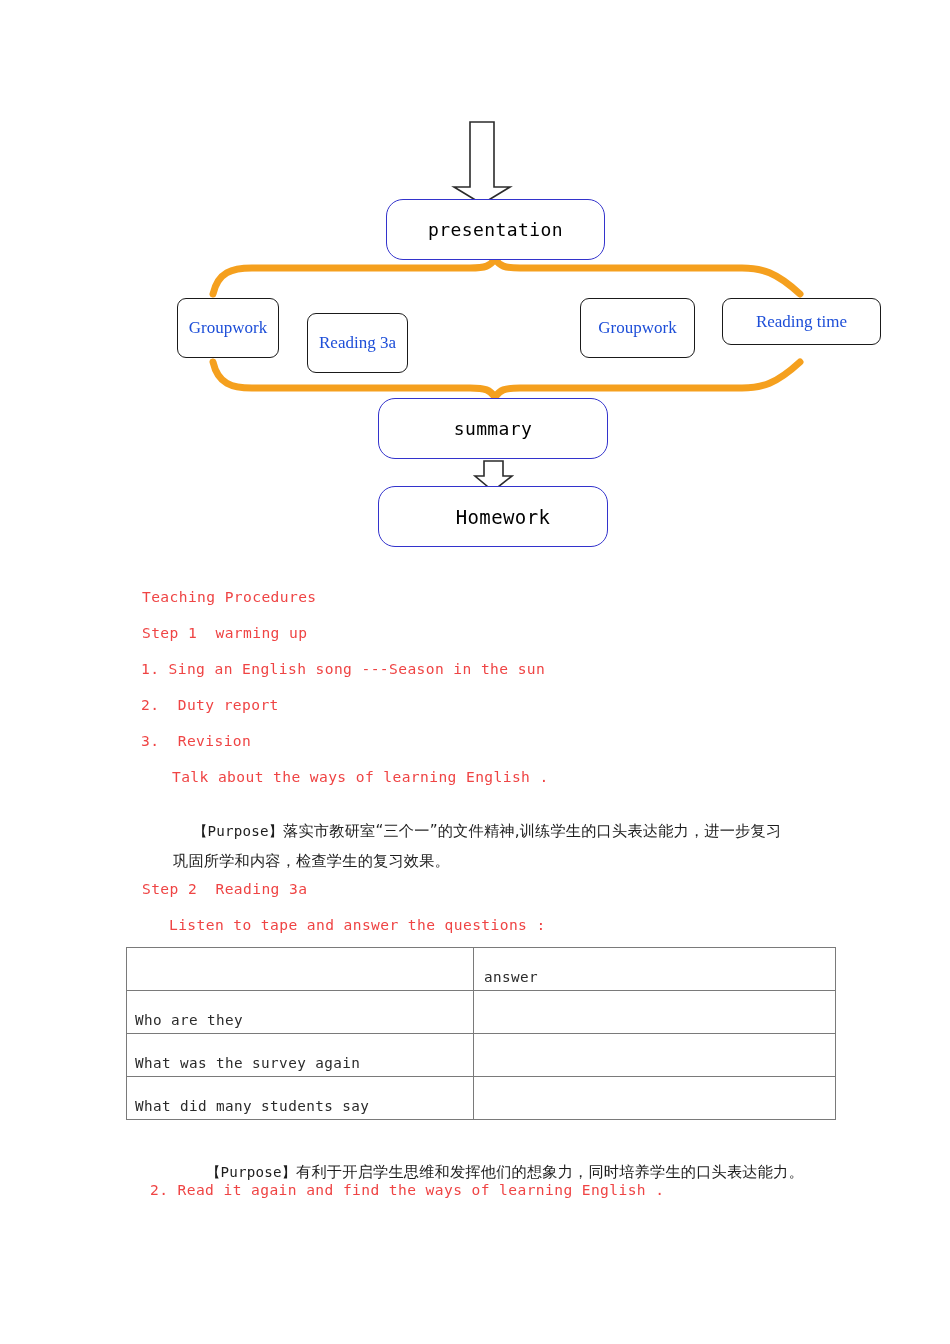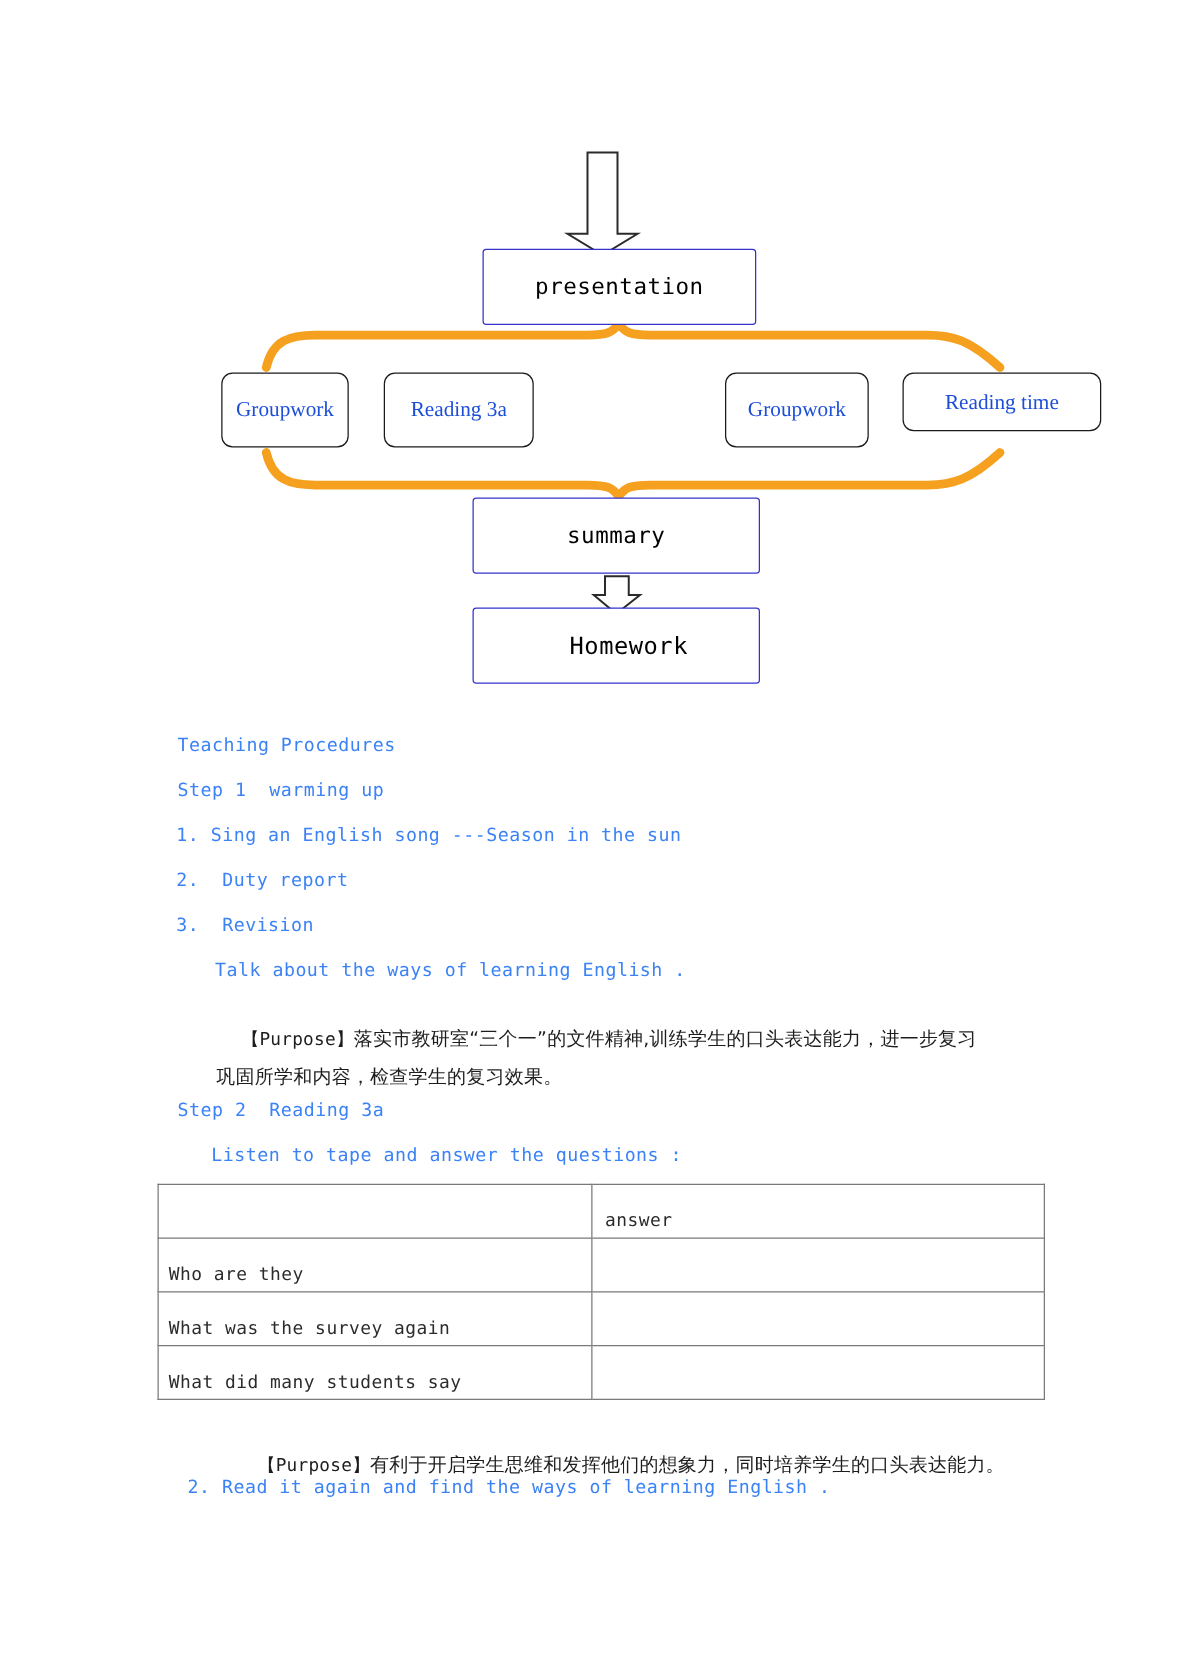--- a/index.html
+++ b/index.html
@@ -28,21 +28,21 @@
     position: absolute;
     box-sizing: border-box;
     background: #ffffff;
     display: flex;
     align-items: center;
     justify-content: center;
     white-space: nowrap;
   }
   .fbox.blue {
     border: 1.3px solid #3333cc;
-    border-radius: 3px;
+    border-radius: 17px;
   }
   .fbox.black {
     border: 1.3px solid #1a1a1a;
     border-radius: 9px;
   }
   .lbl-mono {
     font-family: "DejaVu Sans Mono", monospace;
     font-size: 18px;
     letter-spacing: 0.4px;
     color: #000;
@@ -56,21 +56,21 @@
     position: absolute;
     left: 0;
     top: 0;
     width: 950px;
     height: 570px;
     pointer-events: none;
   }
   .line {
     font-family: "DejaVu Sans Mono", monospace;
     font-size: 14.6px;
-    color: #3b82f6;
+    color: #ef4444;
     line-height: 1;
     letter-spacing: 0.4px;
     white-space: pre;
     position: absolute;
   }
   .cn {
     font-family: "DejaVu Sans", "Liberation Sans", sans-serif;
     font-size: 15.2px;
     color: #1d1d1d;
     white-space: pre;
@@ -125,21 +125,21 @@
   </svg>
 
   <div class="fbox blue" style="left:386px; top:199px; width:219px; height:61px;">
     <span class="lbl-mono">presentation</span>
   </div>
 
   <div class="fbox black" style="left:177px; top:298px; width:102px; height:60px;">
     <span class="lbl-serif">Groupwork</span>
   </div>
 
-  <div class="fbox black" style="left:307px; top:298px; width:120px; height:60px;">
+  <div class="fbox black" style="left:307px; top:313px; width:101px; height:60px;">
     <span class="lbl-serif">Reading 3a</span>
   </div>
 
 
   <div class="fbox black" style="left:580px; top:298px; width:115px; height:60px;">
     <span class="lbl-serif">Groupwork</span>
   </div>
 
   <div class="fbox black" style="left:722px; top:298px; width:159px; height:47px; align-items:flex-end; padding-bottom:12px;">
     <span class="lbl-serif">Reading time</span>

